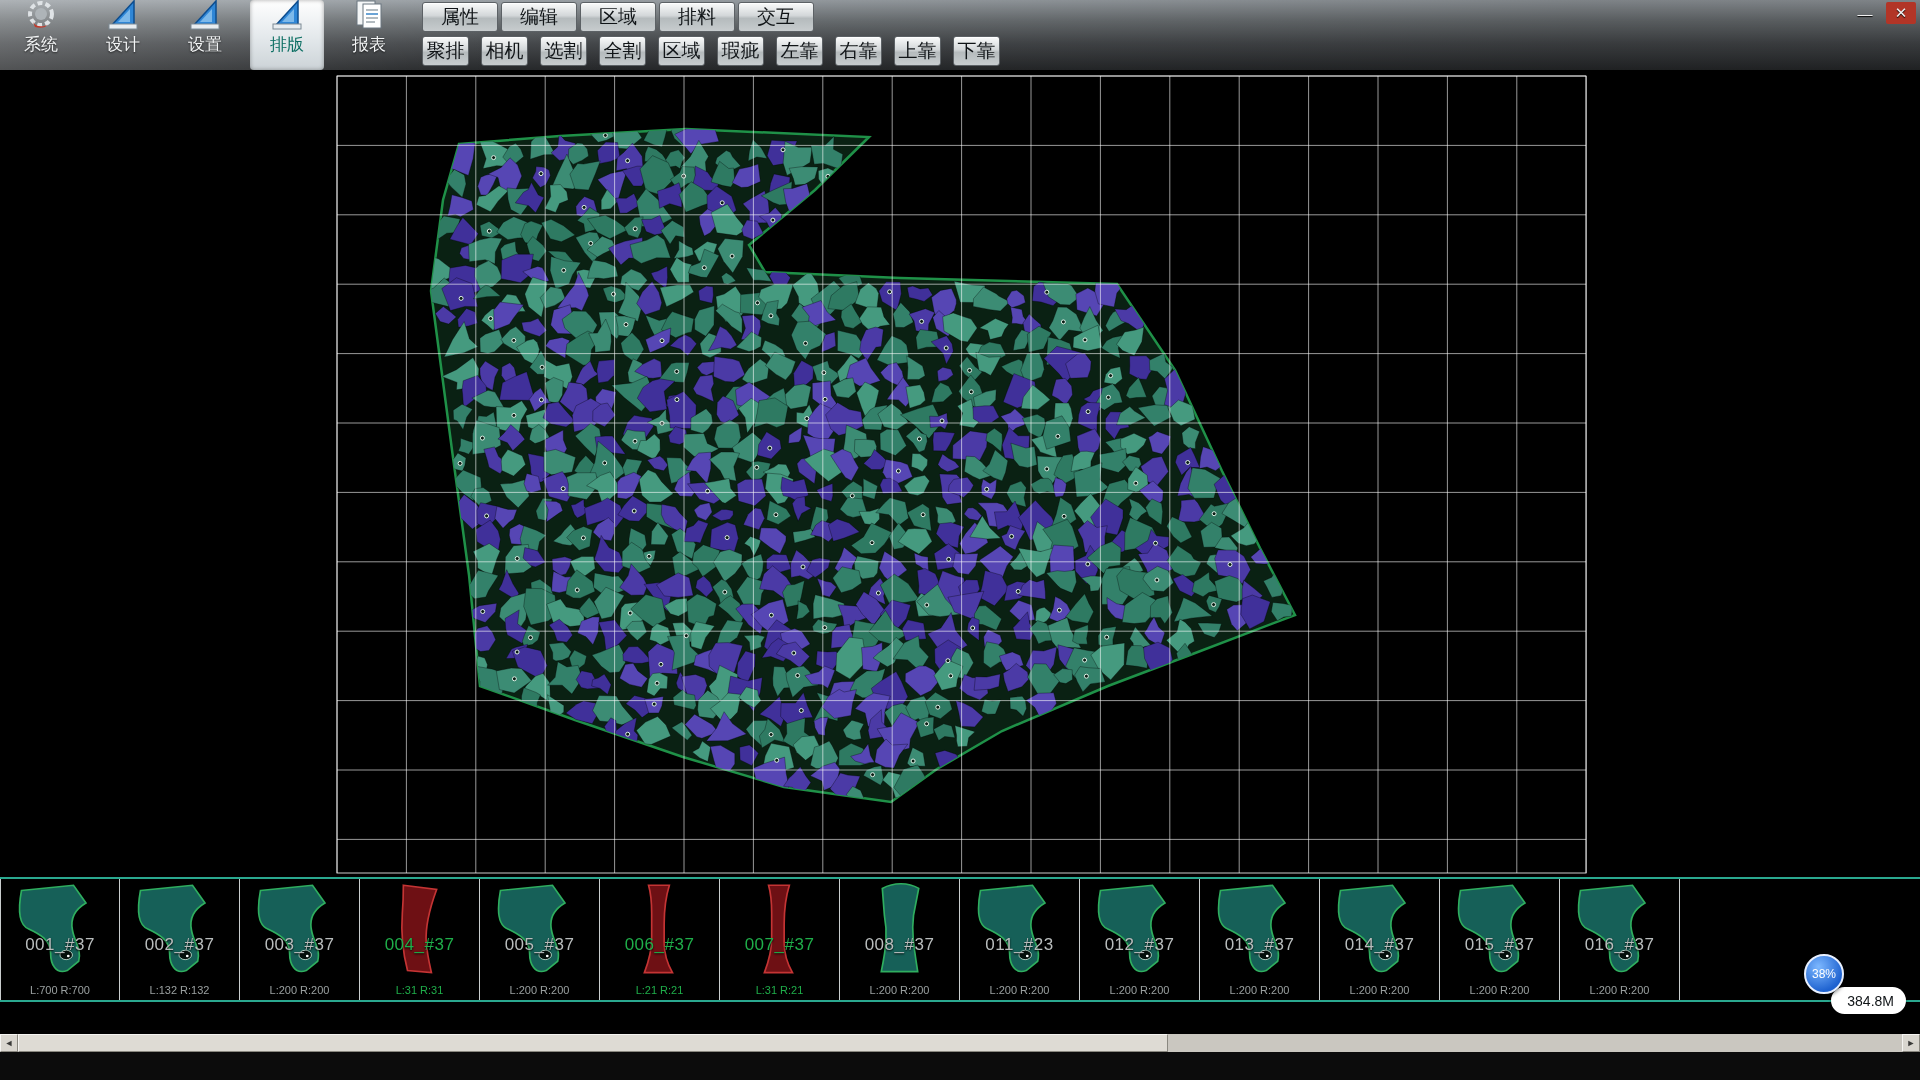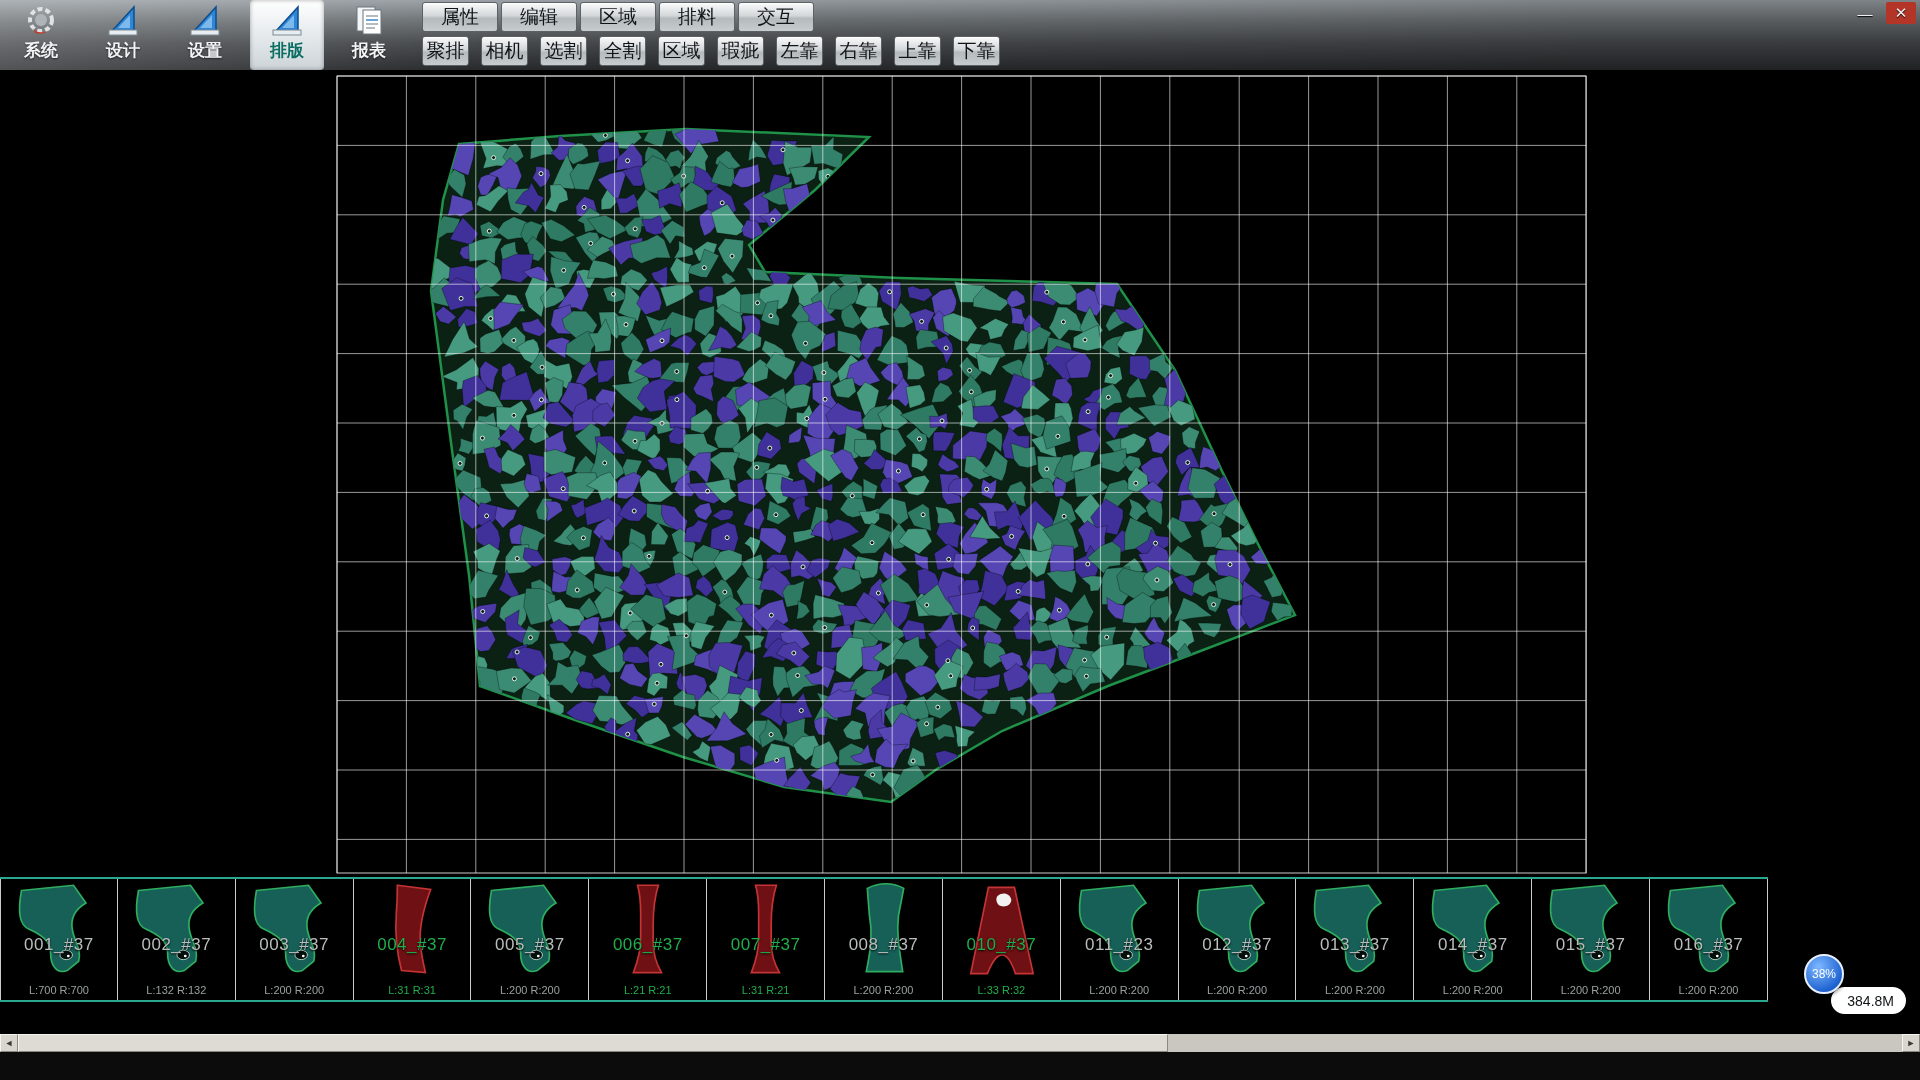--- a/index.html
+++ b/index.html
@@ -7,21 +7,21 @@
   #app { position:relative; width:1920px; height:1080px; background:#000; }
 
   
   .toolbar { position:absolute; top:0; left:0; width:1920px; height:70px;
     background:linear-gradient(180deg,#9aa0a5 0%,#6b7073 30%,#45484b 62%,#26282a 100%); }
   .toolbar::after { content:""; position:absolute; inset:0; pointer-events:none;
     background:linear-gradient(90deg,rgba(255,255,255,0.20),rgba(255,255,255,0) 26%,rgba(0,0,0,0.18) 82%); }
 
   .nav-bar { position:absolute; top:0; left:4px; height:70px; display:flex; gap:8px; z-index:3; }
   .nav-btn { width:74px; height:70px; display:flex; flex-direction:column; align-items:center;
-    justify-content:flex-end; padding-bottom:9px; cursor:pointer; border-radius:4px;font-weight:bold; }
+    justify-content:flex-end; padding-bottom:15px; cursor:pointer; border-radius:4px; }
   .nav-icon { width:42px; height:44px; display:flex; align-items:center; justify-content:center; }
   .nav-icon svg { width:40px; height:40px; }
   .nav-label { font-size:17px; color:#f2f4f5; text-shadow:0 1px 2px rgba(0,0,0,0.65); line-height:1.15; }
   .nav-btn.active { background:linear-gradient(180deg,#ffffff,#e3e8eb 55%,#ccd3d7); box-shadow:inset 0 0 4px rgba(0,0,0,0.35); }
   .nav-btn.active .nav-label { color:#0b6e62; text-shadow:none; }
 
   .menu-tabs { position:absolute; top:2px; left:422px; display:flex; gap:3px; z-index:3; }
   .tools-row { position:absolute; top:36px; left:422px; display:flex; gap:12px; z-index:3; }
   .btn3d { display:flex; align-items:center; justify-content:center; font-size:19px; color:#101417;
     background:linear-gradient(180deg,#fafbfb,#d3d7d9 45%,#b5bbbd 55%,#c7ccce);
@@ -32,21 +32,21 @@
   .win-controls { position:absolute; top:2px; right:4px; display:flex; gap:6px; z-index:4; }
   .win-btn { width:30px; height:22px; display:flex; align-items:center; justify-content:center;
     font-size:15px; color:#f0f0f0; cursor:pointer; text-shadow:0 1px 1px #000; }
   .win-btn.close { background:#b23527; border-radius:2px; }
 
   
   .workspace { position:absolute; top:70px; left:0; width:1920px; height:807px; background:#000; }
   .workspace svg { position:absolute; top:0; left:0; display:block; }
 
   
-  .parts-strip { position:absolute; top:877px; left:0; width:1768px; height:125px; background:#000;
+  .parts-strip { position:absolute; top:877px; left:0; width:1920px; height:125px; background:#000;
     border-top:2px solid #2aa88f; border-bottom:2px solid #2aa88f; display:flex; z-index:4; }
   .part-cell { position:relative; width:120px; height:100%; border-right:1px solid #c9cdce; cursor:pointer; }
   .part-cell:first-child { border-left:1px solid #c9cdce; }
   .part-cell svg { position:absolute; top:1px; left:8px; }
   .part-id { position:absolute; top:56px; width:100%; text-align:center; font-size:17px; color:#b9bdbd;
     text-shadow:0 1px 2px #000; letter-spacing:0.5px; }
   .part-lr { position:absolute; bottom:4px; width:100%; text-align:center; font-size:11px; color:#9aa0a0;
     text-shadow:0 1px 2px #000; }
   .part-cell.hl .part-id, .part-cell.hl .part-lr { color:#1fae4a; }
 
@@ -1057,28 +1057,20 @@
         <div class="part-id">007_#37</div>
         <div class="part-lr">L:31 R:21</div>
       </div>
       <div class="part-cell">
         <svg width="104" height="100" viewBox="0 0 100 92">
           <path d="M33,6 C44,0 58,0 68,6 L63,32 C61,48 63,60 67,86 L32,86 C37,62 38,48 35,32 Z" fill="#166058" stroke="#2fae5f" stroke-width="1.6"></path>
         </svg>
         <div class="part-id">008_#37</div>
         <div class="part-lr">L:200 R:200</div>
       </div>
-      <div class="part-cell hl">
-        <svg width="104" height="100" viewBox="0 0 100 92">
-          <path d="M36,5 L61,5 L79,88 L62,88 C57,73 52,70 49,70 C45,70 41,73 35,88 L19,88 Z" fill="#6e1014" stroke="#c43434" stroke-width="1.6"></path>
-          <path d="M45,13 C50,9 57,11 58,17 C58,23 50,25 46,22 C43,19 43,15 45,13 Z" fill="#f2f2f2"></path>
-        </svg>
-        <div class="part-id">010_#37</div>
-        <div class="part-lr">L:33 R:32</div>
-      </div>
       <div class="part-cell">
         <svg width="104" height="100" viewBox="0 0 100 92">
           <path d="M12,8 L62,3 L74,20 C62,27 59,36 61,46 C63,58 70,64 67,76 L56,85 C45,89 40,79 40,68 C40,56 30,50 19,45 C9,41 9,24 12,8 Z" fill="#166058" stroke="#2fae5f" stroke-width="1.6"></path>
           <ellipse cx="55" cy="70" rx="6" ry="4.5" fill="#05100c" stroke="#cfe8da" stroke-width="0.8"></ellipse>
           <circle cx="57" cy="71" r="1.3" fill="#ffffff"></circle>
         </svg>
         <div class="part-id">011_#23</div>
         <div class="part-lr">L:200 R:200</div>
       </div>
       <div class="part-cell">

